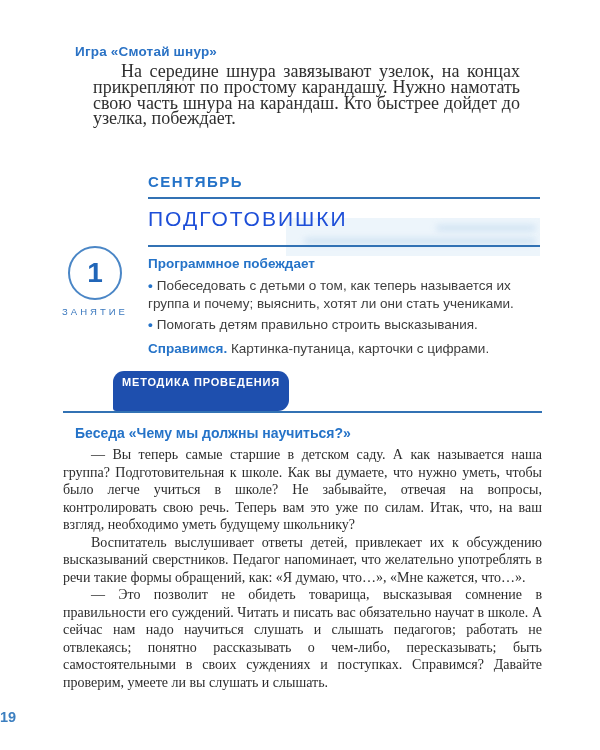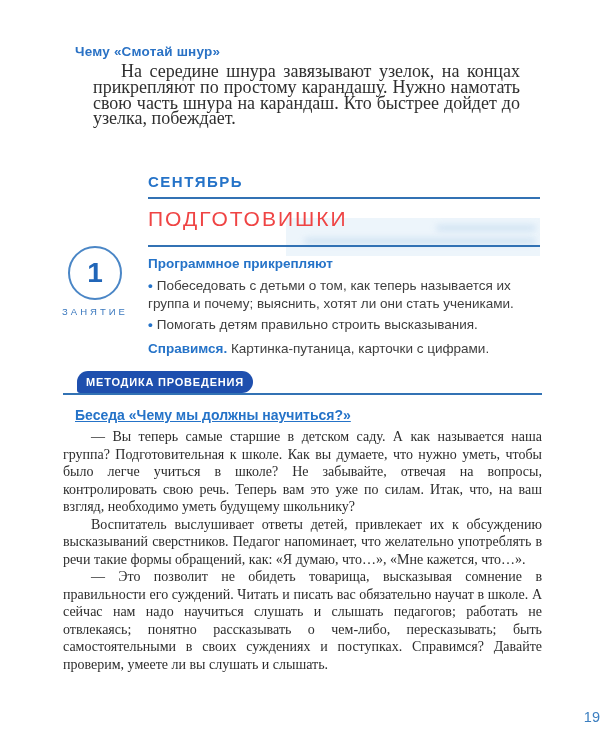--- a/index.html
+++ b/index.html
@@ -36,77 +36,77 @@
           font-size:28px;font-weight:bold;color:#2166b8;background:#fff;}
   .badge-label{margin-top:6px;font-size:9.5px;letter-spacing:3px;
                color:#3a78be;white-space:nowrap;}
 
   
   .month-block{position:relative;margin:46px 60px 0 148px;}
   .month-title{margin:0 0 7px 0;font-size:15px;font-weight:bold;
                color:#2573c8;letter-spacing:1.5px;}
   .rule{border:none;border-top:2px solid #3272b4;margin:0;}
   .lesson-title{margin:8px 0 14px 0;font-size:21px;font-weight:400;
-                color:#ef4444;letter-spacing:2px;}
+                color:#1d4ed8;letter-spacing:2px;}
   .program-heading{margin:9px 0 6px 0;font-size:13.5px;font-weight:bold;
                    color:#2573c8;}
   .bullet{margin:0 0 3px 0;font-size:13.5px;line-height:18px;color:#3e3e3e;}
   .dot{color:#2573c8;margin-right:4px;font-weight:bold;}
   .materials{margin:7px 0 0 0;font-size:13.5px;color:#3e3e3e;}
   .materials-label{font-weight:bold;color:#2573c8;}
 
   
   .method{margin:0 58px 0 63px;}
   .banner-row{margin-top:15px;border-bottom:2px solid #3272b4;
               padding-left:14px;font-size:0;}
-  .banner{display:inline-block;width:176px;height:22px;line-height:23px;
+  .banner{display:inline-block;width:176px;height:40px;line-height:23px;
           text-align:center;background:#1e4fae;color:#ffffff;font-size:11px;
           font-weight:bold;letter-spacing:.8px;
-          border-radius:11px 11px 11px 3px;vertical-align:bottom;}
+          border-radius:11px 11px 11px 3px;vertical-align:bottom;margin-left:36px;}
   .talk-heading{margin:12px 0 5px 12px;font-size:14px;font-weight:bold;
-                color:#2573c8;text-decoration:underline;}
+                color:#2573c8;}
   .body-par{margin:0;text-indent:28px;text-align:justify;
             font-family:"Liberation Serif",serif;font-size:14px;
             line-height:17.5px;color:#2c2c2c;}
 
   
   .page-number{position:absolute;left:0;right:0;bottom:25px;
-               text-align:right;font-size:14.5px;color:#3c7fc0;}
+               text-align:left;font-size:14.5px;color:#3c7fc0;font-weight:bold;}
 </style>
 </head>
 <body>
 
 <div class="page">
 
   <div class="ghost">
     <div class="gline short"></div>
     <div class="gline"></div>
   </div>
 
   <section class="games">
     <div class="game">
-      <h3 class="game-title">Чему «Смотай шнур»</h3>
+      <h3 class="game-title">Игра «Смотай шнур»</h3>
       <p class="game-text">На середине шнура завязывают узелок, на концах прикрепляют по простому карандашу. Нужно намотать свою часть шнура на карандаш. Кто быстрее дойдет до узелка, побеждает.</p>
     </div>
     <div class="game">
     </div>
   </section>
 
   <div class="badge">
     <div class="circle">1</div>
     <div class="badge-label">ЗАНЯТИЕ</div>
   </div>
 
   <section class="month-block">
     <h2 class="month-title">СЕНТЯБРЬ</h2>
     <hr class="rule">
     <h1 class="lesson-title">ПОДГОТОВИШКИ</h1>
     <hr class="rule">
 
-    <h4 class="program-heading">Программное прикрепляют</h4>
+    <h4 class="program-heading">Программное побеждает</h4>
     <p class="bullet"><span class="dot">•</span><span>Побеседовать с детьми о том, как теперь называется их группа и почему; выяснить, хотят ли они стать учениками.</span></p>
     <p class="bullet"><span class="dot">•</span><span>Помогать детям правильно строить высказывания.</span></p>
     <p class="materials"><span class="materials-label">Справимся.</span> <span>Картинка-путаница, карточки с цифрами.</span></p>
   </section>
 
   <section class="method">
     <div class="banner-row">
       <div class="banner">МЕТОДИКА ПРОВЕДЕНИЯ</div>
     </div>
     <h4 class="talk-heading">Беседа «Чему мы должны научиться?»</h4>

